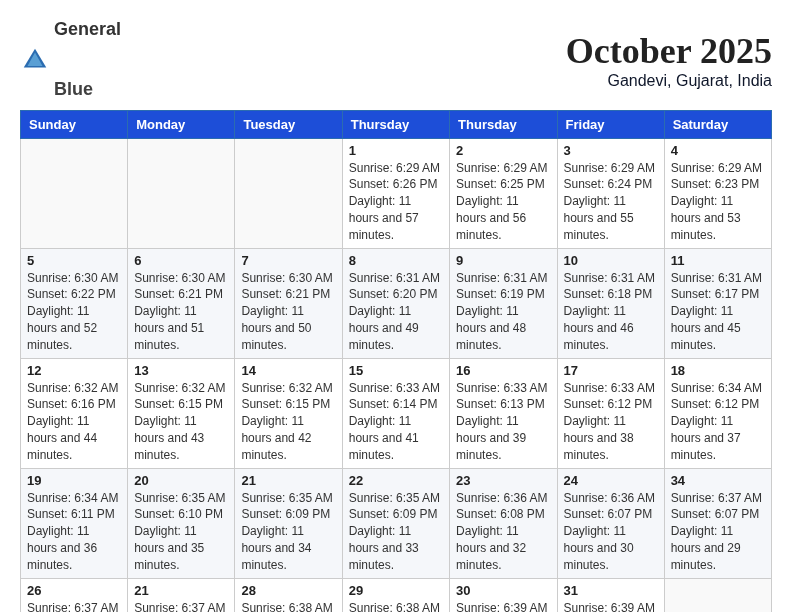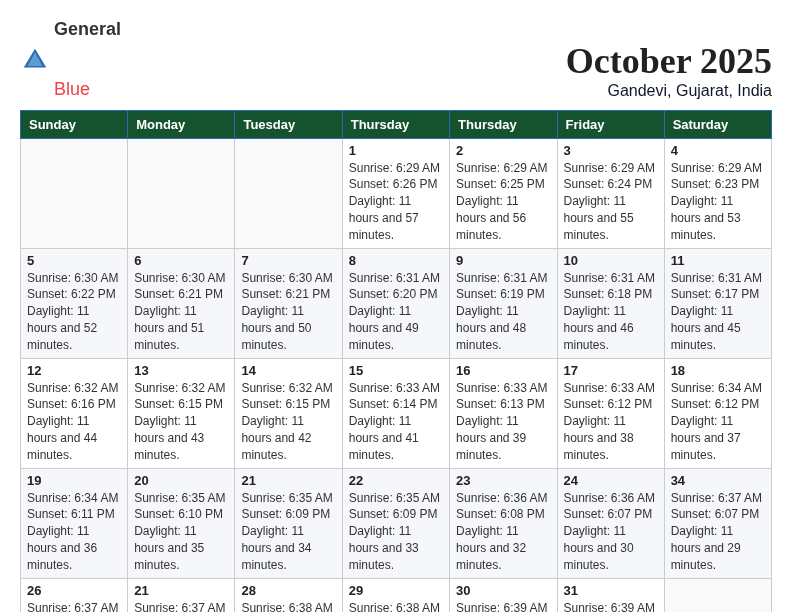--- a/index.html
+++ b/index.html
@@ -5,42 +5,42 @@
     * { box-sizing: border-box; margin: 0; padding: 0; }
     body {
       font-family: Arial, sans-serif;
       background: #fff;
       width: 792px;
       min-height: 612px;
       padding: 20px;
     }
     .header {
       display: flex;
-      align-items: flex-end;
+      align-items: center;
       justify-content: space-between;
       margin-bottom: 10px;
     }
     .logo {
       display: flex;
       align-items: center;
     }
     .logo-text {
       display: flex;
       flex-direction: column;
       line-height: 1.1;
     }
     .logo-general {
       font-size: 18px;
       font-weight: bold;
       color: #333;
     }
     .logo-blue {
       font-size: 18px;
-      font-weight: normal;
-      color: #ef4444;
+      font-weight: bold;
+      color: #404040;
       margin-top: 40px;
     }
     .logo-icon {
       width: 30px;
       height: 30px;
       margin-right: 4px;
     }
     .title-block {
       text-align: right;
     }
@@ -53,21 +53,21 @@
     .location {
       font-size: 16px;
       color: #0f172a;
     }
     .calendar {
       width: 100%;
       border-collapse: collapse;
       border: 1px solid #ccc;
     }
     .calendar th {
-      background: #14532d;
+      background: #1d4ed8;
       color: #fff;
       text-align: left;
       padding: 6px 8px;
       font-size: 13px;
       border: 1px solid #2b6cb0;
     }
     .calendar td {
       vertical-align: top;
       border: 1px solid #ccc;
       padding: 4px 6px;

